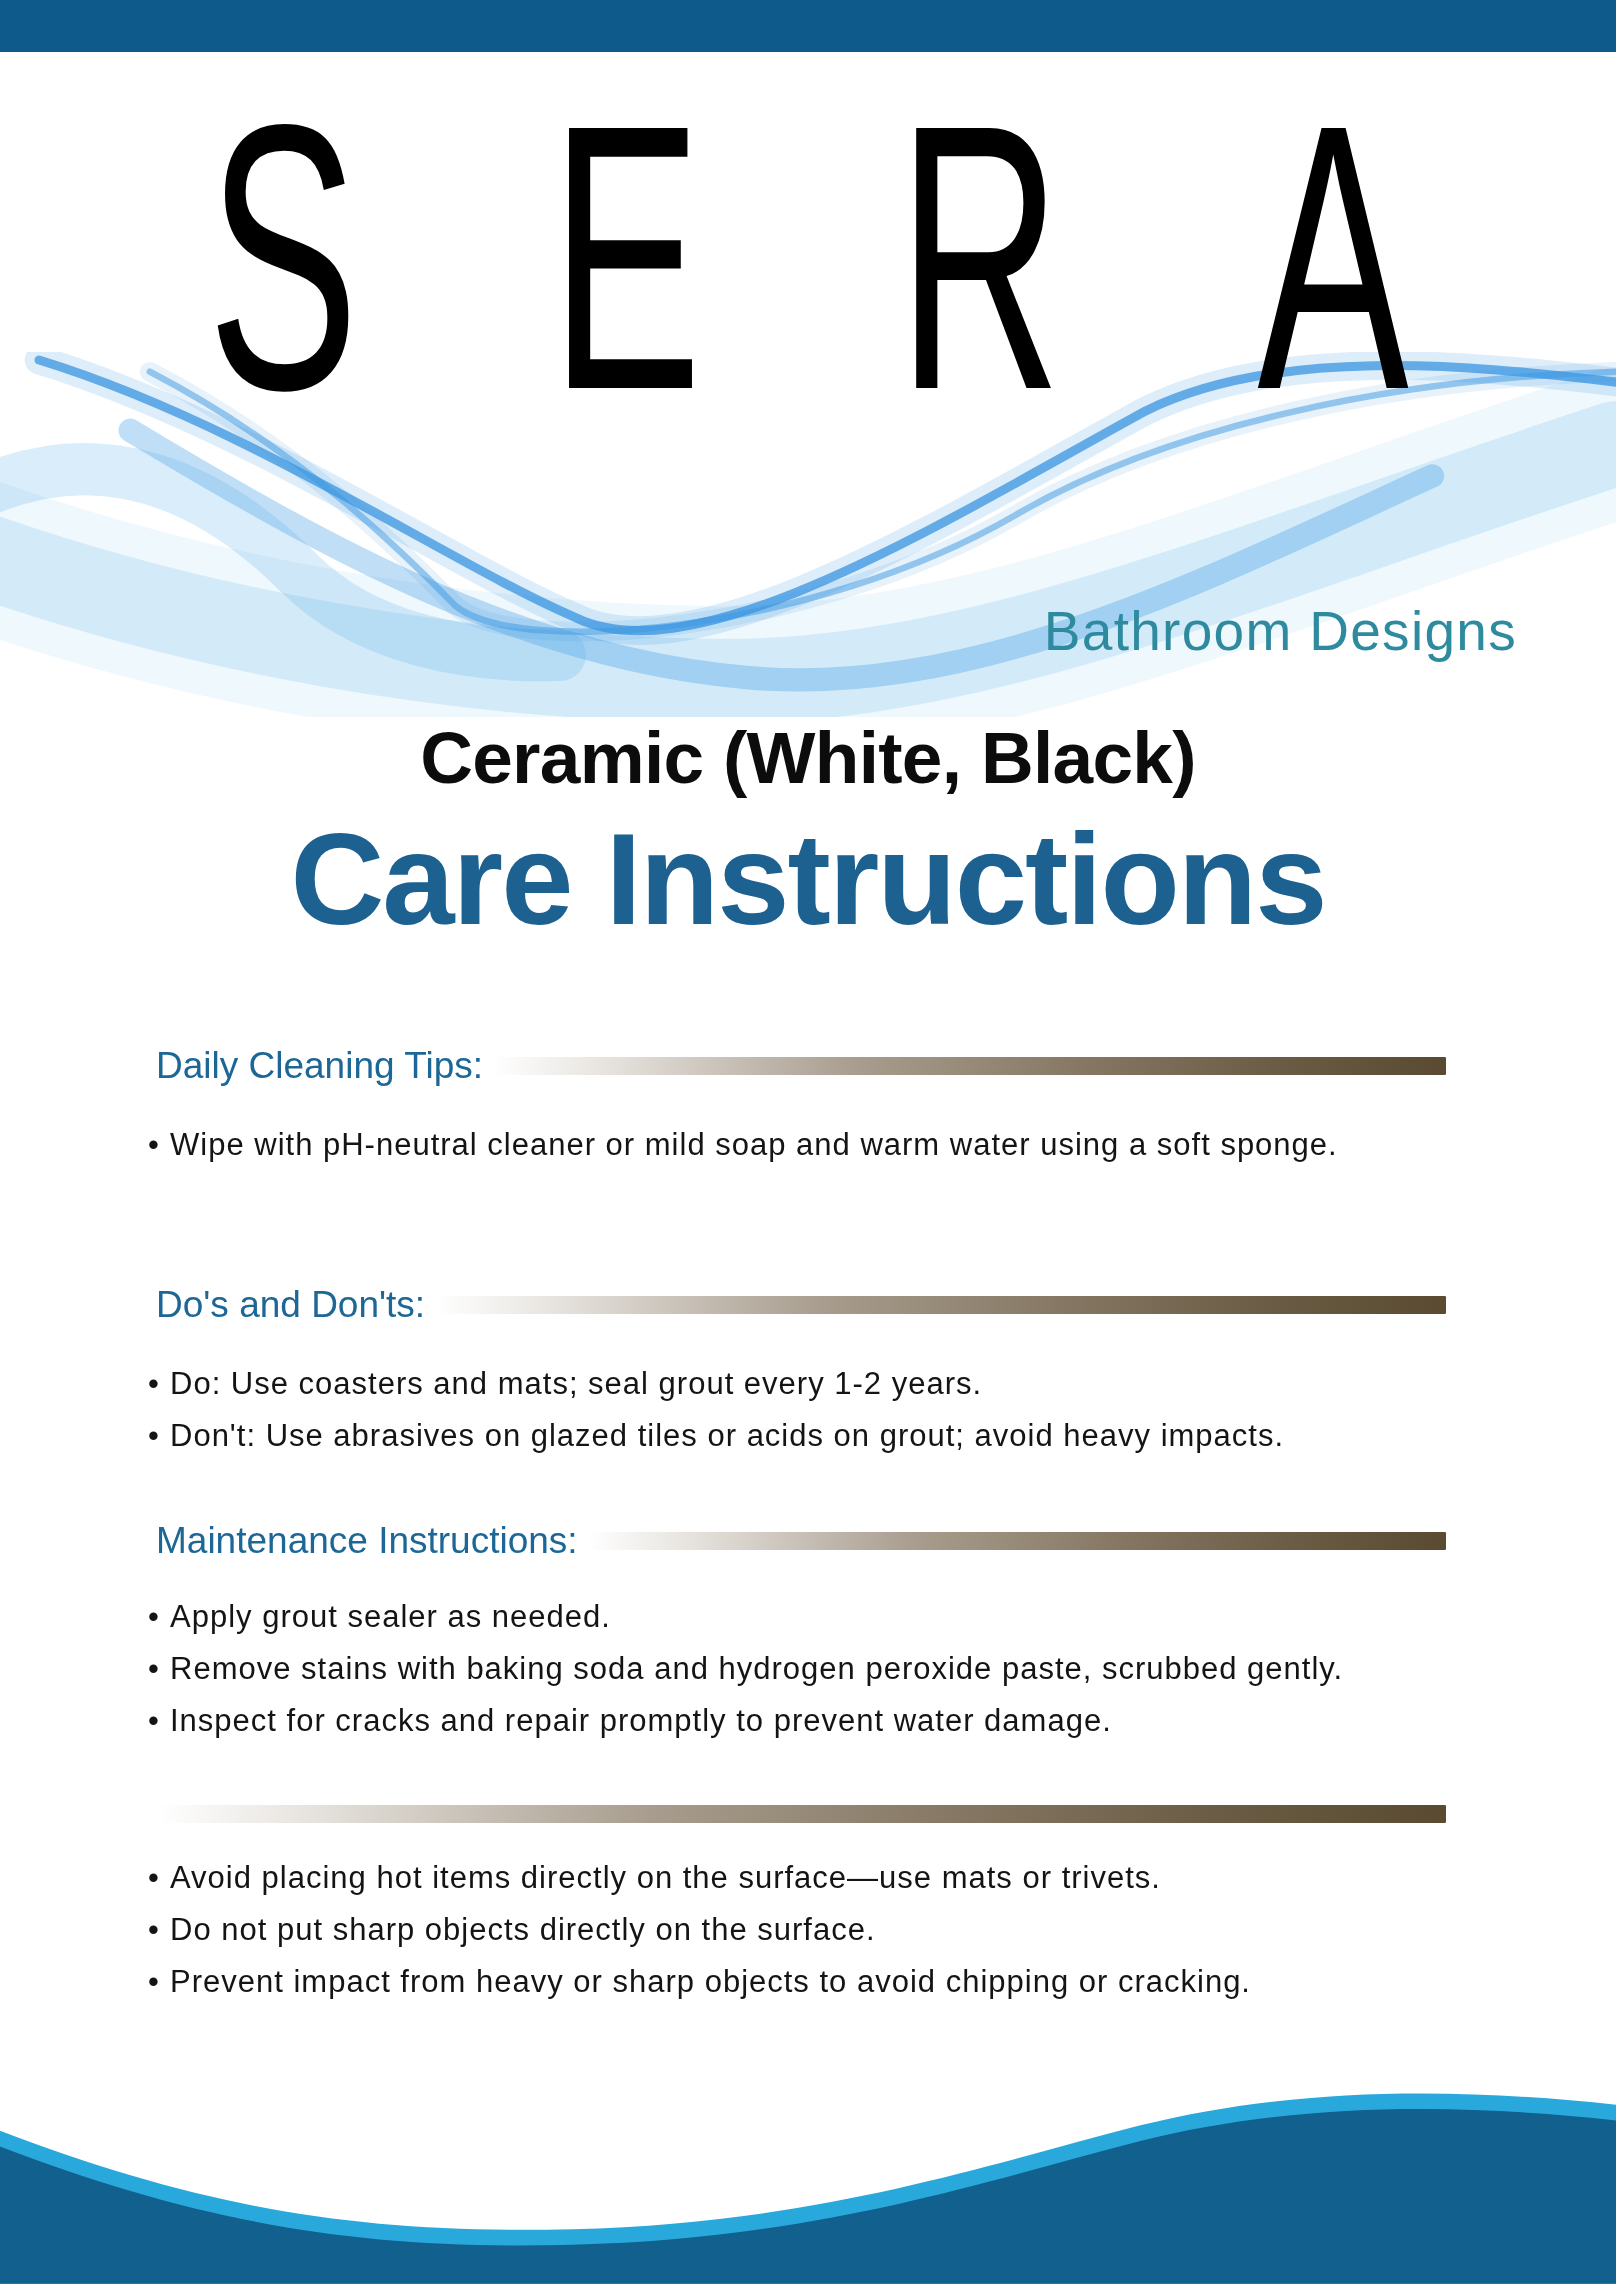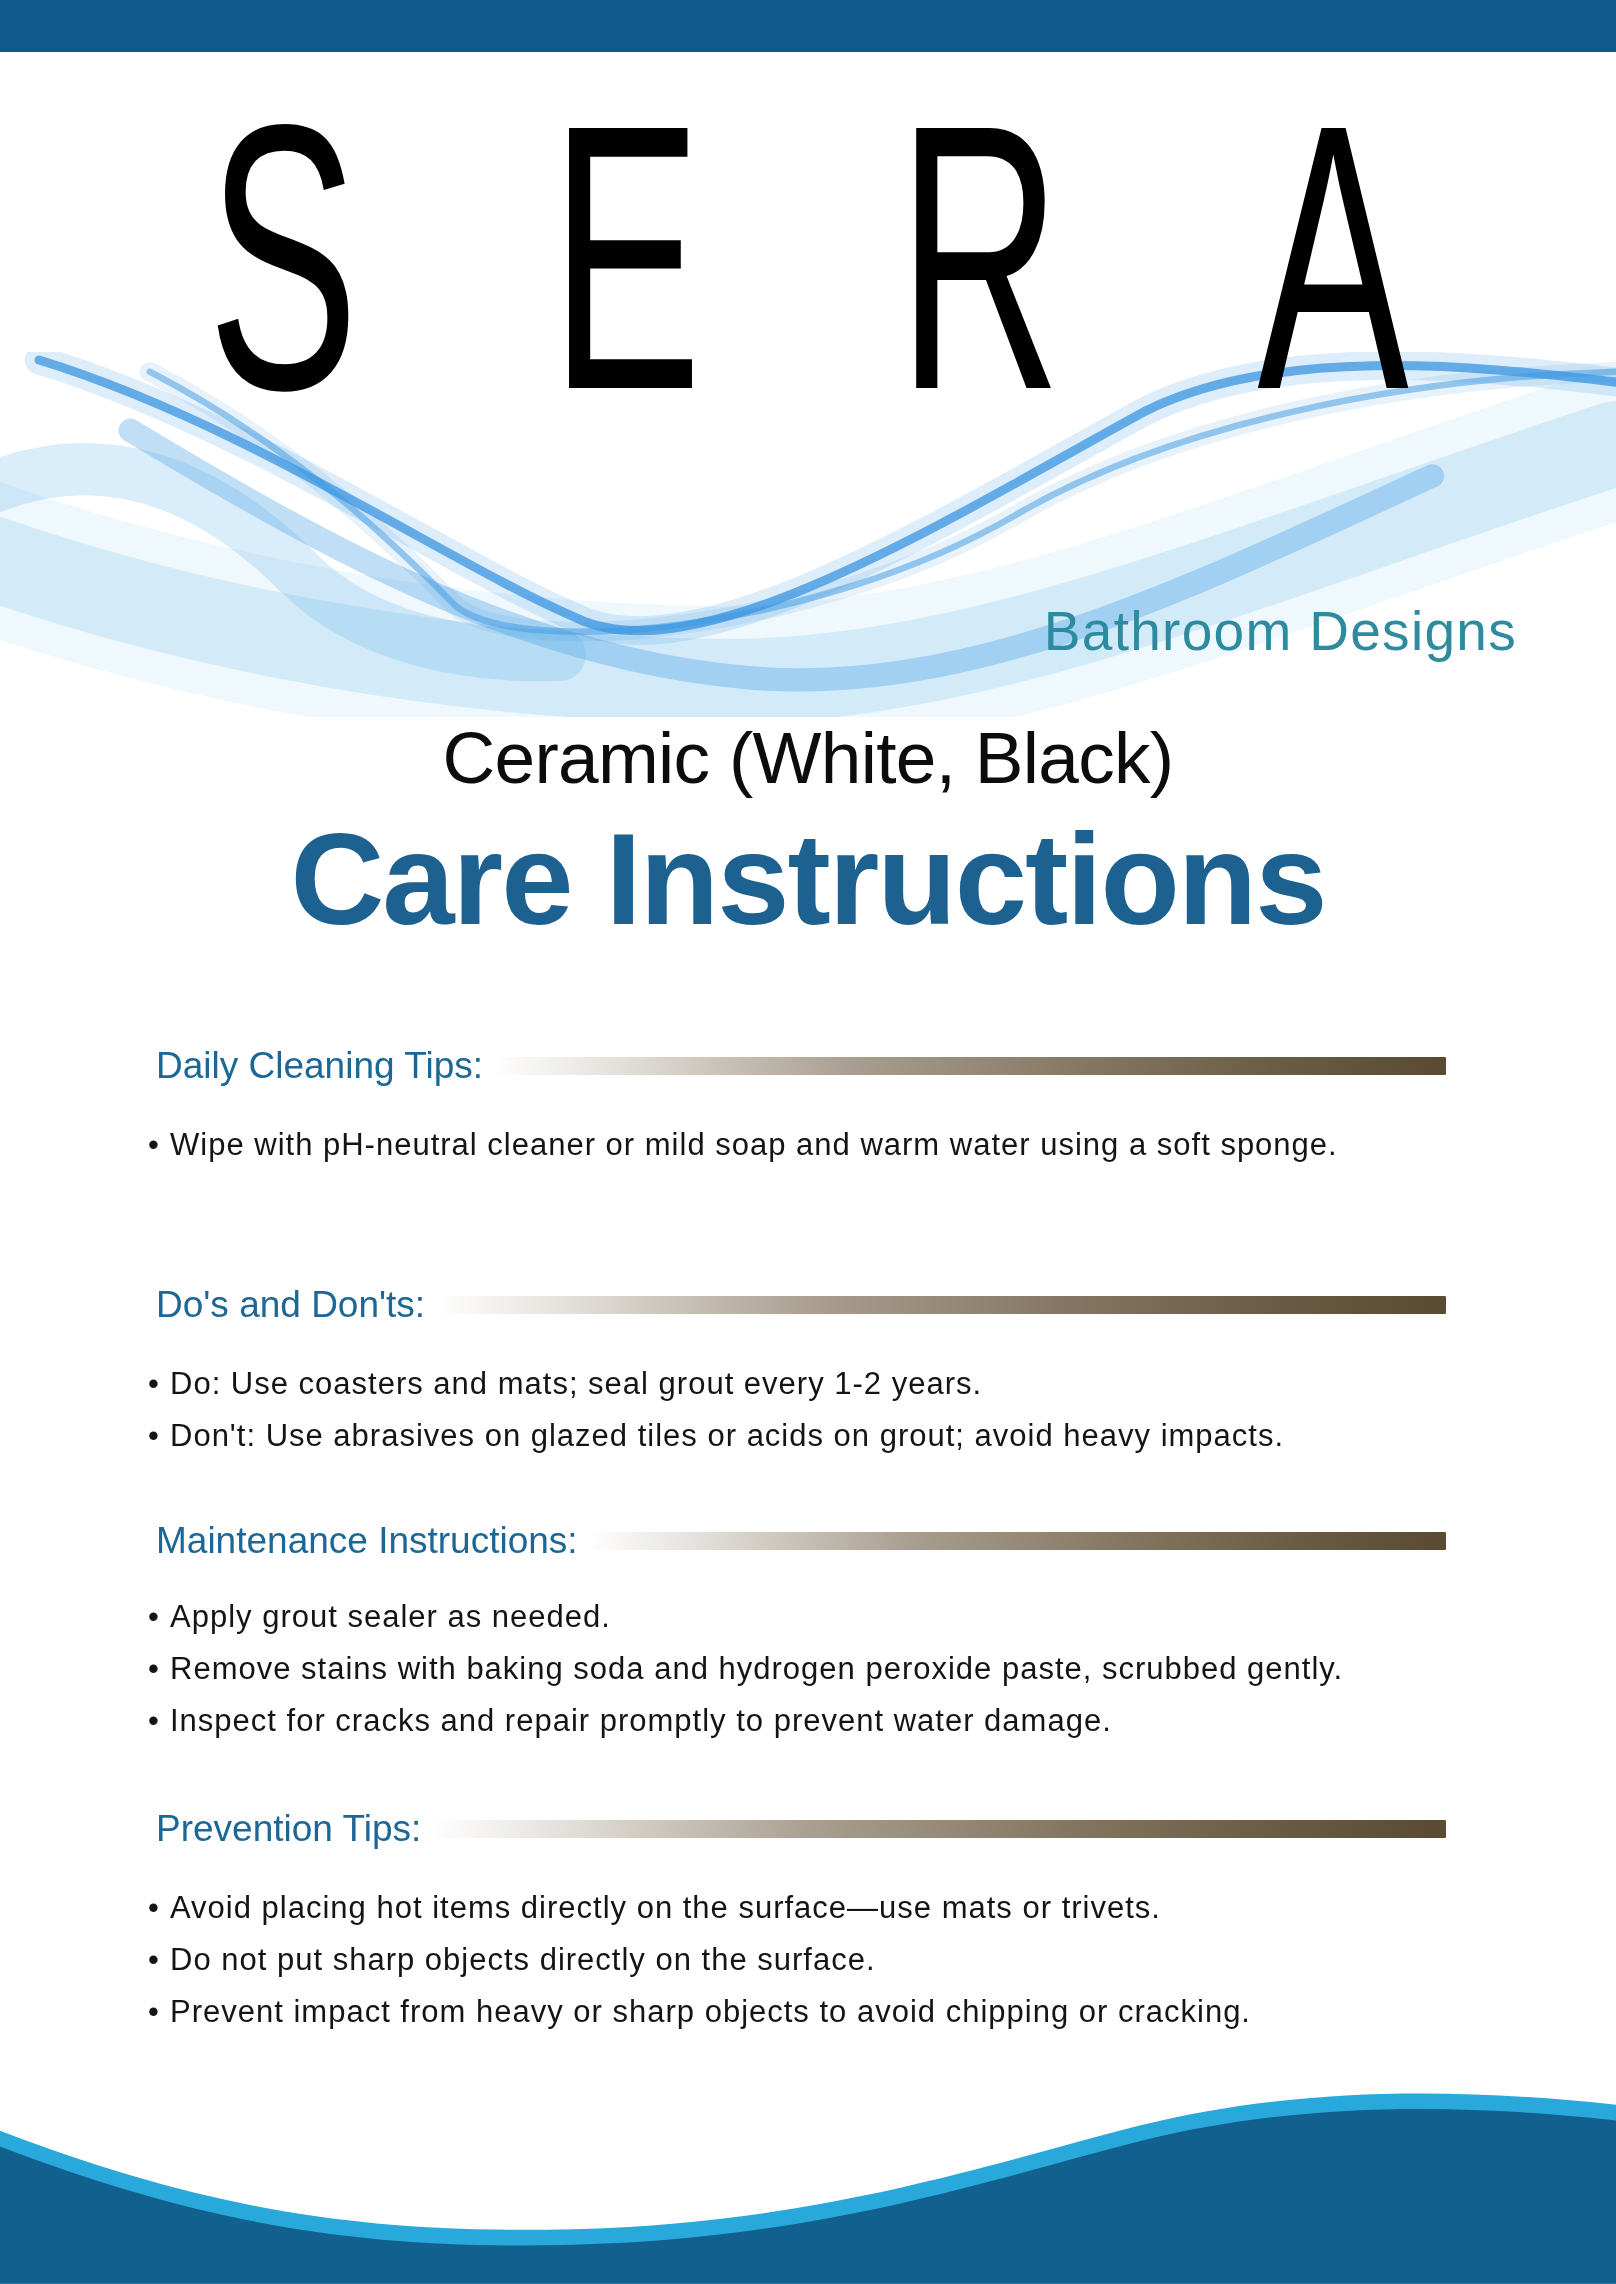--- a/index.html
+++ b/index.html
@@ -19,21 +19,21 @@
   }
   .brand span { display:inline-block; transform:scaleX(0.60); }
   .wave-art { position:absolute; top:352px; left:0; z-index:1; }
   .tagline {
     position:absolute; top:604px; right:99px;
     font-size:55px; line-height:1; letter-spacing:1.3px;
     color:#2e8b9f; z-index:3;
   }
   .product {
     position:absolute; top:721px; left:0; right:0; text-align:center;
-    font-size:73px; line-height:1; font-weight:normal; color:#0c0c0c; z-index:3;
+    font-size:73px; line-height:1; font-weight:bold; color:#0c0c0c; z-index:3;
     letter-spacing:-0.7px;
   }
   .care {
     position:absolute; top:802px; left:0; right:0; margin:12px; text-align:center;
     font-size:130px; line-height:1; font-weight:bold; color:#1d6191; z-index:3;
     letter-spacing:-2px;
   }
   .section {
     position:absolute; left:148px; width:1298px; z-index:3;
   }
@@ -130,21 +130,20 @@
     </div>
     <ul class="bullets">
       <li>Apply grout sealer as needed.</li>
       <li>Remove stains with baking soda and hydrogen peroxide paste, scrubbed gently.</li>
       <li>Inspect for cracks and repair promptly to prevent water damage.</li>
     </ul>
   </div>
 
   <div class="section sec-4">
     <div class="sec-row">
-      <span class="sec-heading">Prevention Tips:</span>
       <div class="sec-rule"></div>
     </div>
     <ul class="bullets">
       <li>Avoid placing hot items directly on the surface—use mats or trivets.</li>
       <li>Do not put sharp objects directly on the surface.</li>
       <li>Prevent impact from heavy or sharp objects to avoid chipping or cracking.</li>
     </ul>
   </div>
 
   <svg class="footer-wave" width="1616" height="266" viewBox="0 0 2482 408" aria-hidden="true">

